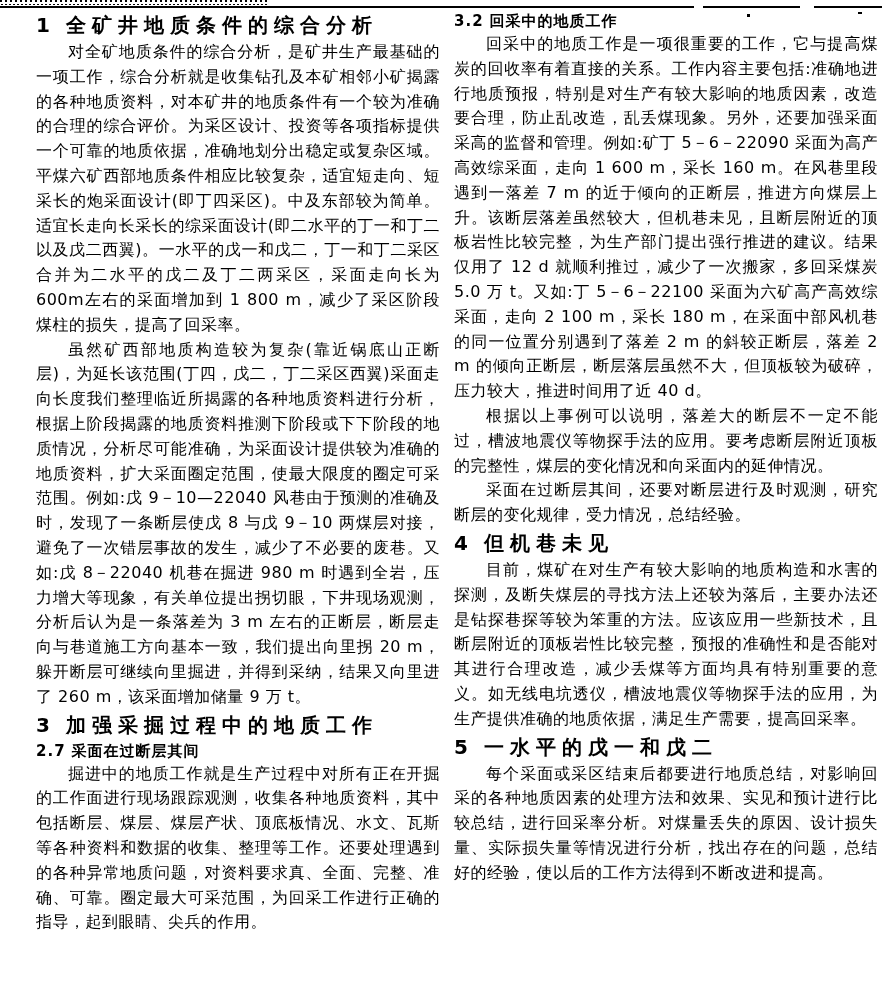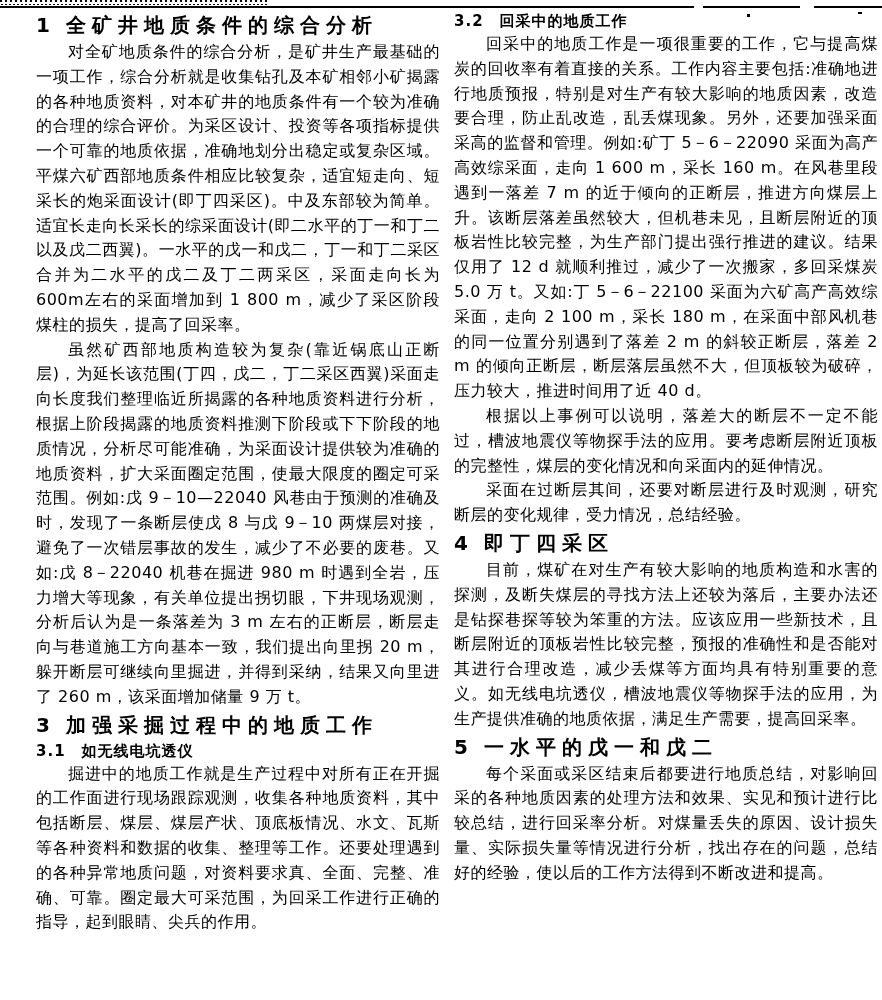--- a/index.html
+++ b/index.html
@@ -78,21 +78,21 @@
   }
   h3.subsection-heading {
     margin: 0;
     font-size: 15px;
     font-weight: 700;
     line-height: 22px;
     letter-spacing: 1px;
   }
   .subsection-num {
     display: inline-block;
-    margin-right: 16px;
+    margin-right: 6px;
   }
 
   
   .mt-s1  { margin-top: 10px; }
   .mb-s1  { margin-bottom: 14px; }
   .mt-s2  { margin-top: 14px; margin-bottom: 12px; }
   .mt-s3  { margin-top: 14px; margin-bottom: 10px; }
   .mt-s31 { margin-top: 8px;  margin-bottom: 6px; }
   .mt-s32 { margin-top: 6px;  margin-bottom: 6px; }
   .mt-s4  { margin-top: 16px; margin-bottom: 14px; }
@@ -119,37 +119,37 @@
       </h2>
       <p class="body-text">对全矿地质条件的综合分析，是矿井生产最基础的一项工作，综合分析就是收集钻孔及本矿相邻小矿揭露的各种地质资料，对本矿井的地质条件有一个较为准确的合理的综合评价。为采区设计、投资等各项指标提供一个可靠的地质依据，准确地划分出稳定或复杂区域。平煤六矿西部地质条件相应比较复杂，适宜短走向、短采长的炮采面设计(即丁四采区)。中及东部较为简单。适宜长走向长采长的综采面设计(即二水平的丁一和丁二以及戊二西翼)。一水平的戊一和戊二，丁一和丁二采区合并为二水平的戊二及丁二两采区，采面走向长为600m左右的采面增加到 1 800 m，减少了采区阶段煤柱的损失，提高了回采率。</p>
 
       <p class="body-text">虽然矿西部地质构造较为复杂(靠近锅底山正断层)，为延长该范围(丁四，戊二，丁二采区西翼)采面走向长度我们整理临近所揭露的各种地质资料进行分析，根据上阶段揭露的地质资料推测下阶段或下下阶段的地质情况，分析尽可能准确，为采面设计提供较为准确的地质资料，扩大采面圈定范围，使最大限度的圈定可采范围。例如:戊 9－10—22040 风巷由于预测的准确及时，发现了一条断层使戊 8 与戊 9－10 两煤层对接，避免了一次错层事故的发生，减少了不必要的废巷。又如:戊 8－22040 机巷在掘进 980 m 时遇到全岩，压力增大等现象，有关单位提出拐切眼，下井现场观测，分析后认为是一条落差为 3 m 左右的正断层，断层走向与巷道施工方向基本一致，我们提出向里拐 20 m，躲开断层可继续向里掘进，并得到采纳，结果又向里进了 260 m，该采面增加储量 9 万 t。</p>
 
       <h2 class="section-heading mt-s3">
         <span class="section-num">3</span><span>加强采掘过程中的地质工作</span>
       </h2>
 
       <h3 class="subsection-heading mt-s31">
-        <span class="subsection-num">3.1</span><span>如无线电坑透仪</span>
+        <span class="subsection-num">2.7</span><span>采面在过断层其间</span>
       </h3>
       <p class="body-text">掘进中的地质工作就是生产过程中对所有正在开掘的工作面进行现场跟踪观测，收集各种地质资料，其中包括断层、煤层、煤层产状、顶底板情况、水文、瓦斯等各种资料和数据的收集、整理等工作。还要处理遇到的各种异常地质问题，对资料要求真、全面、完整、准确、可靠。圈定最大可采范围，为回采工作进行正确的指导，起到眼睛、尖兵的作用。</p>
 
     </div>
 
     <div class="col col-right">
 
       <h3 class="subsection-heading mt-s32">
         <span class="subsection-num">3.2</span><span>回采中的地质工作</span>
       </h3>
       <p class="body-text">回采中的地质工作是一项很重要的工作，它与提高煤炭的回收率有着直接的关系。工作内容主要包括:准确地进行地质预报，特别是对生产有较大影响的地质因素，改造要合理，防止乱改造，乱丢煤现象。另外，还要加强采面采高的监督和管理。例如:矿丁 5－6－22090 采面为高产高效综采面，走向 1 600 m，采长 160 m。在风巷里段遇到一落差 7 m 的近于倾向的正断层，推进方向煤层上升。该断层落差虽然较大，但机巷未见，且断层附近的顶板岩性比较完整，为生产部门提出强行推进的建议。结果仅用了 12 d 就顺利推过，减少了一次搬家，多回采煤炭 5.0 万 t。又如:丁 5－6－22100 采面为六矿高产高效综采面，走向 2 100 m，采长 180 m，在采面中部风机巷的同一位置分别遇到了落差 2 m 的斜较正断层，落差 2 m 的倾向正断层，断层落层虽然不大，但顶板较为破碎，压力较大，推进时间用了近 40 d。</p>
       <p class="body-text">根据以上事例可以说明，落差大的断层不一定不能过，槽波地震仪等物探手法的应用。要考虑断层附近顶板的完整性，煤层的变化情况和向采面内的延伸情况。</p>
       <p class="body-text">采面在过断层其间，还要对断层进行及时观测，研究断层的变化规律，受力情况，总结经验。</p>
 
       <h2 class="section-heading mt-s4">
-        <span class="section-num">4</span><span>即丁四采区</span>
+        <span class="section-num">4</span><span>但机巷未见</span>
       </h2>
       <p class="body-text">目前，煤矿在对生产有较大影响的地质构造和水害的探测，及断失煤层的寻找方法上还较为落后，主要办法还是钻探巷探等较为笨重的方法。应该应用一些新技术，且断层附近的顶板岩性比较完整，预报的准确性和是否能对其进行合理改造，减少丢煤等方面均具有特别重要的意义。如无线电坑透仪，槽波地震仪等物探手法的应用，为生产提供准确的地质依据，满足生产需要，提高回采率。</p>
 
       <h2 class="section-heading mt-s5">
         <span class="section-num">5</span><span>一水平的戊一和戊二</span>
       </h2>
       <p class="body-text">每个采面或采区结束后都要进行地质总结，对影响回采的各种地质因素的处理方法和效果、实见和预计进行比较总结，进行回采率分析。对煤量丢失的原因、设计损失量、实际损失量等情况进行分析，找出存在的问题，总结好的经验，使以后的工作方法得到不断改进和提高。</p>
 
     </div>
 

